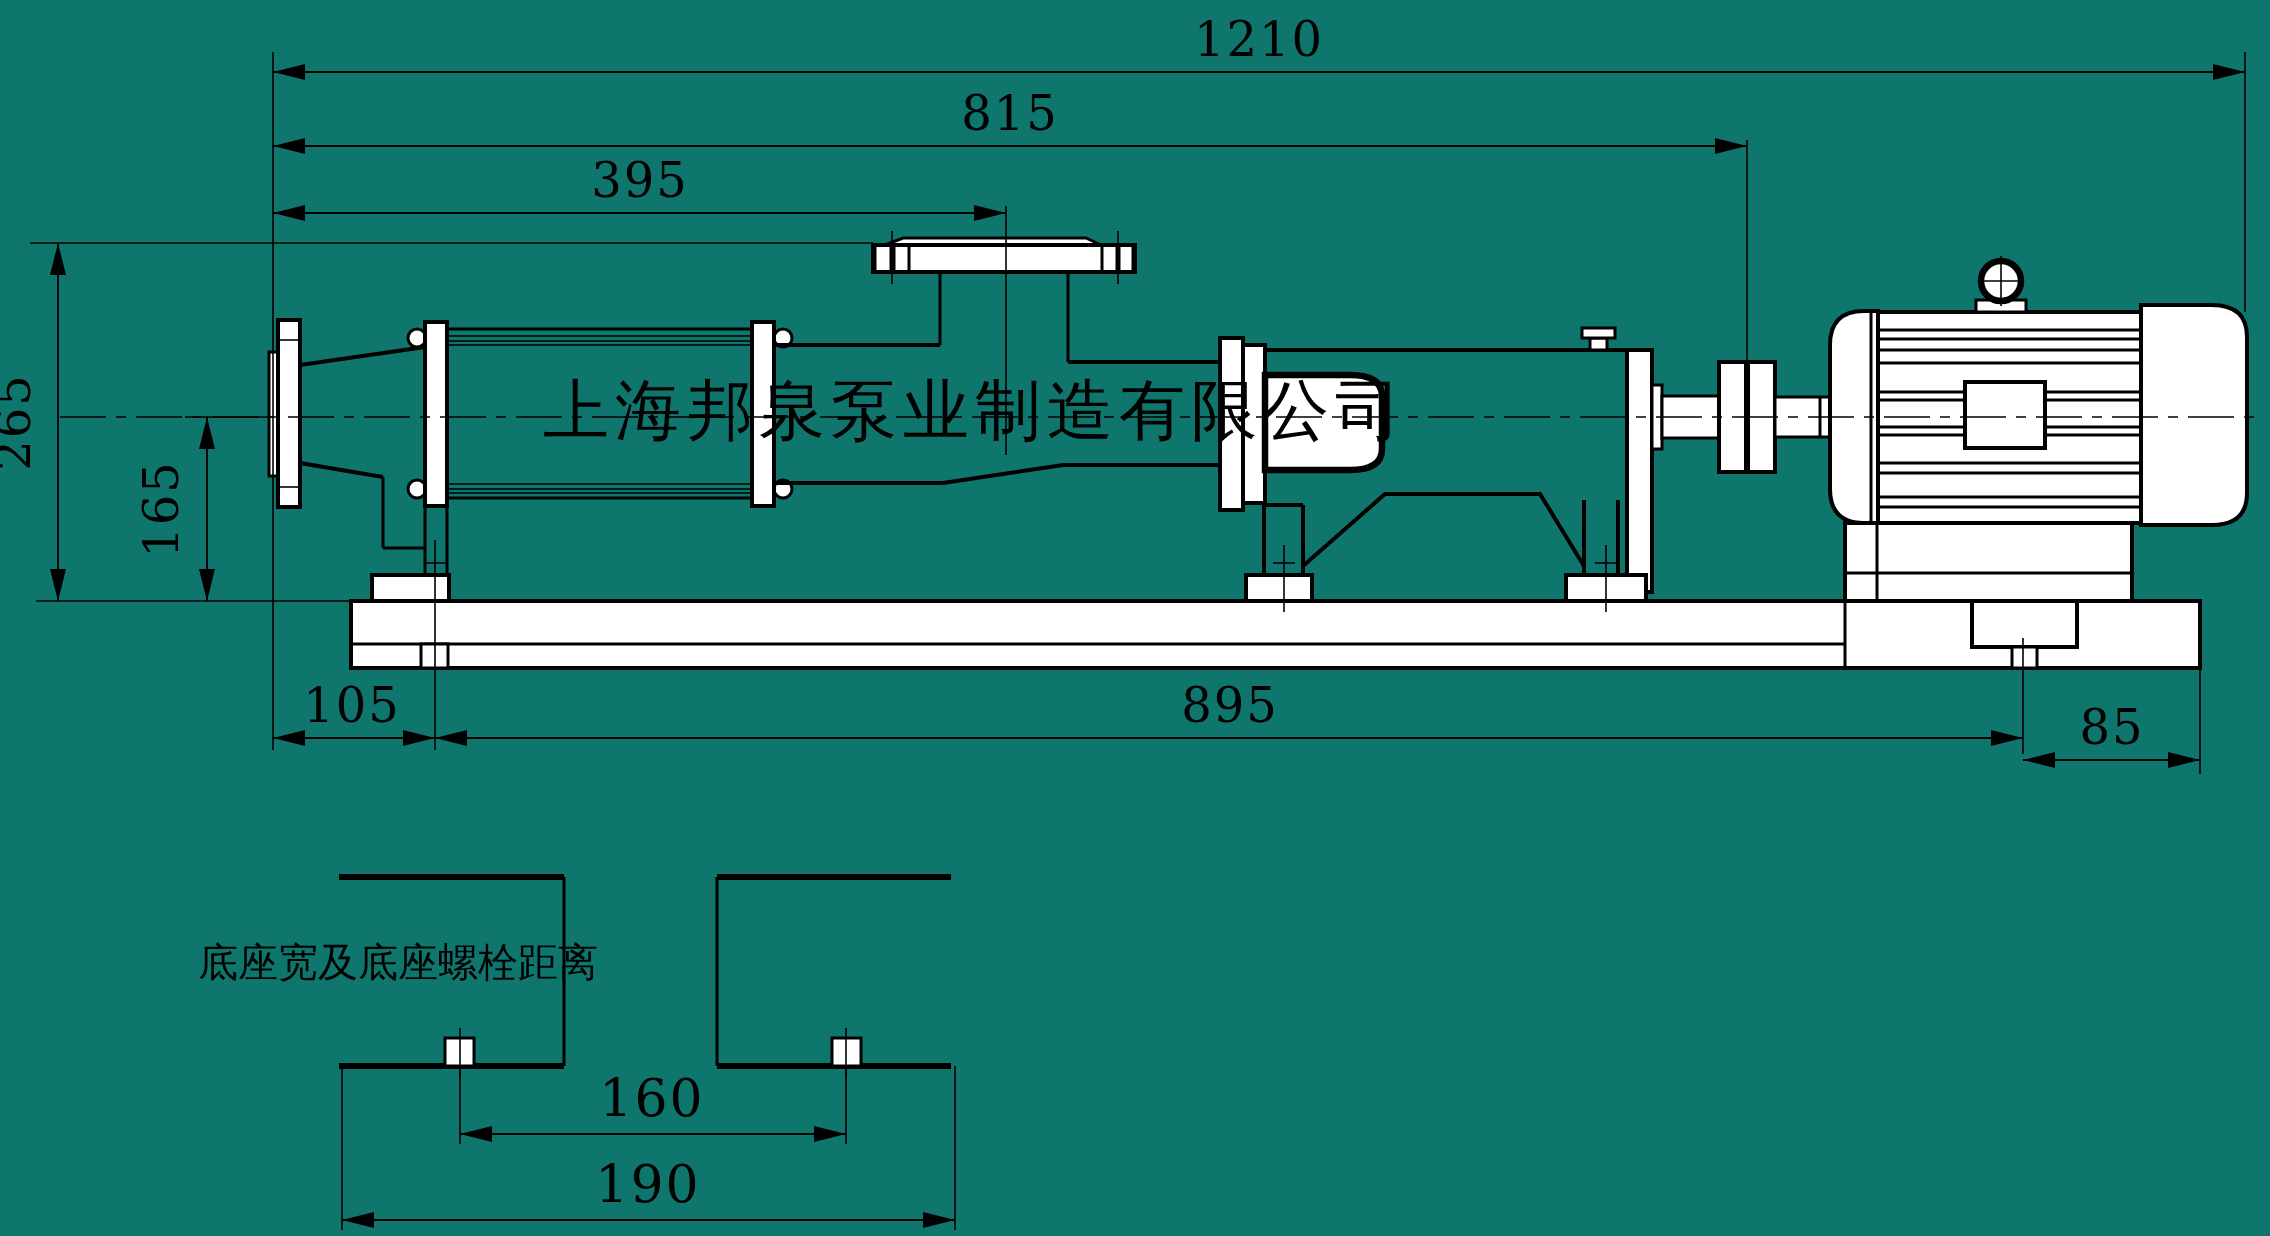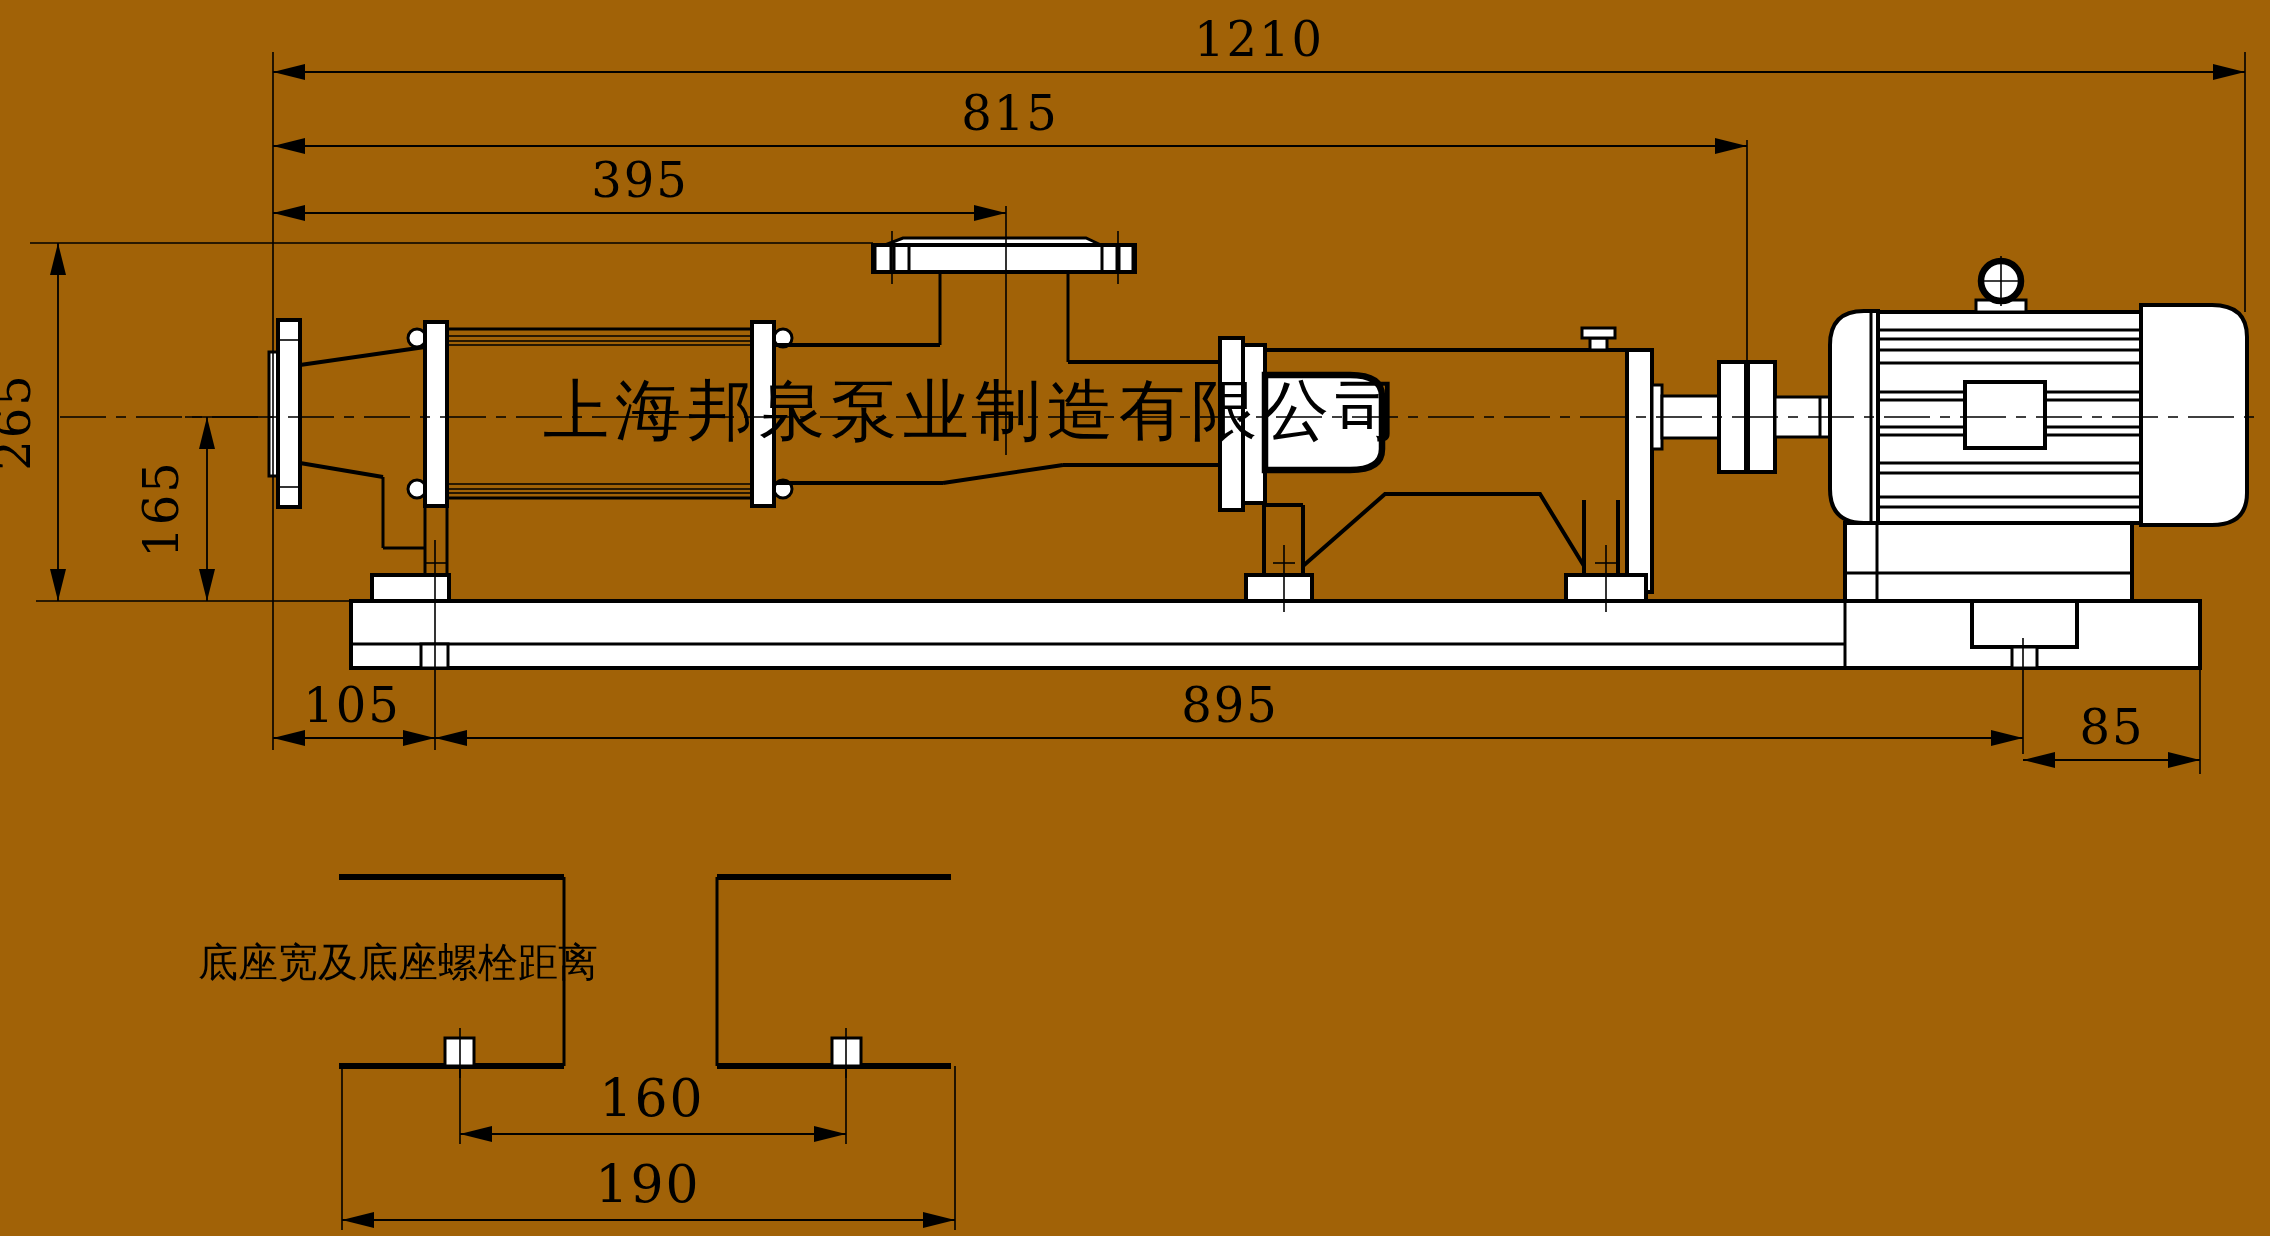--- a/index.html
+++ b/index.html
@@ -1,17 +1,17 @@
 <!DOCTYPE html>
 <html><head>
 <meta charset="utf-8">
 <style>
   html,body{margin:0;padding:0;background:#ffffff;}
   body{width:2270px;height:1236px;overflow:hidden;}
-  .stage{position:relative;width:2270px;height:1236px;background:#a16207;text-align:right;}
+  .stage{position:relative;width:2270px;height:1236px;background:#0f766e;text-align:right;}
   svg{display:block;}
   svg text{font-family:"DejaVu Serif","Liberation Serif",serif;fill:#000000;}
   .dim-num{font-size:48px;letter-spacing:2px;}
   .dim-num-big{font-size:52px;letter-spacing:2px;}
   .cjk-label{font-size:40px;font-family:"Liberation Serif","DejaVu Serif",serif;}
   .cjk-company{font-size:66px;letter-spacing:6px;font-family:"Liberation Serif","DejaVu Serif",serif;}
   .thin{stroke:#000;stroke-width:1.6;fill:none;}
   .dimline{stroke:#000;stroke-width:1.8;fill:none;}
   .body3{stroke:#000;stroke-width:3;fill:none;}
   .body4{stroke:#000;stroke-width:4;fill:none;}

